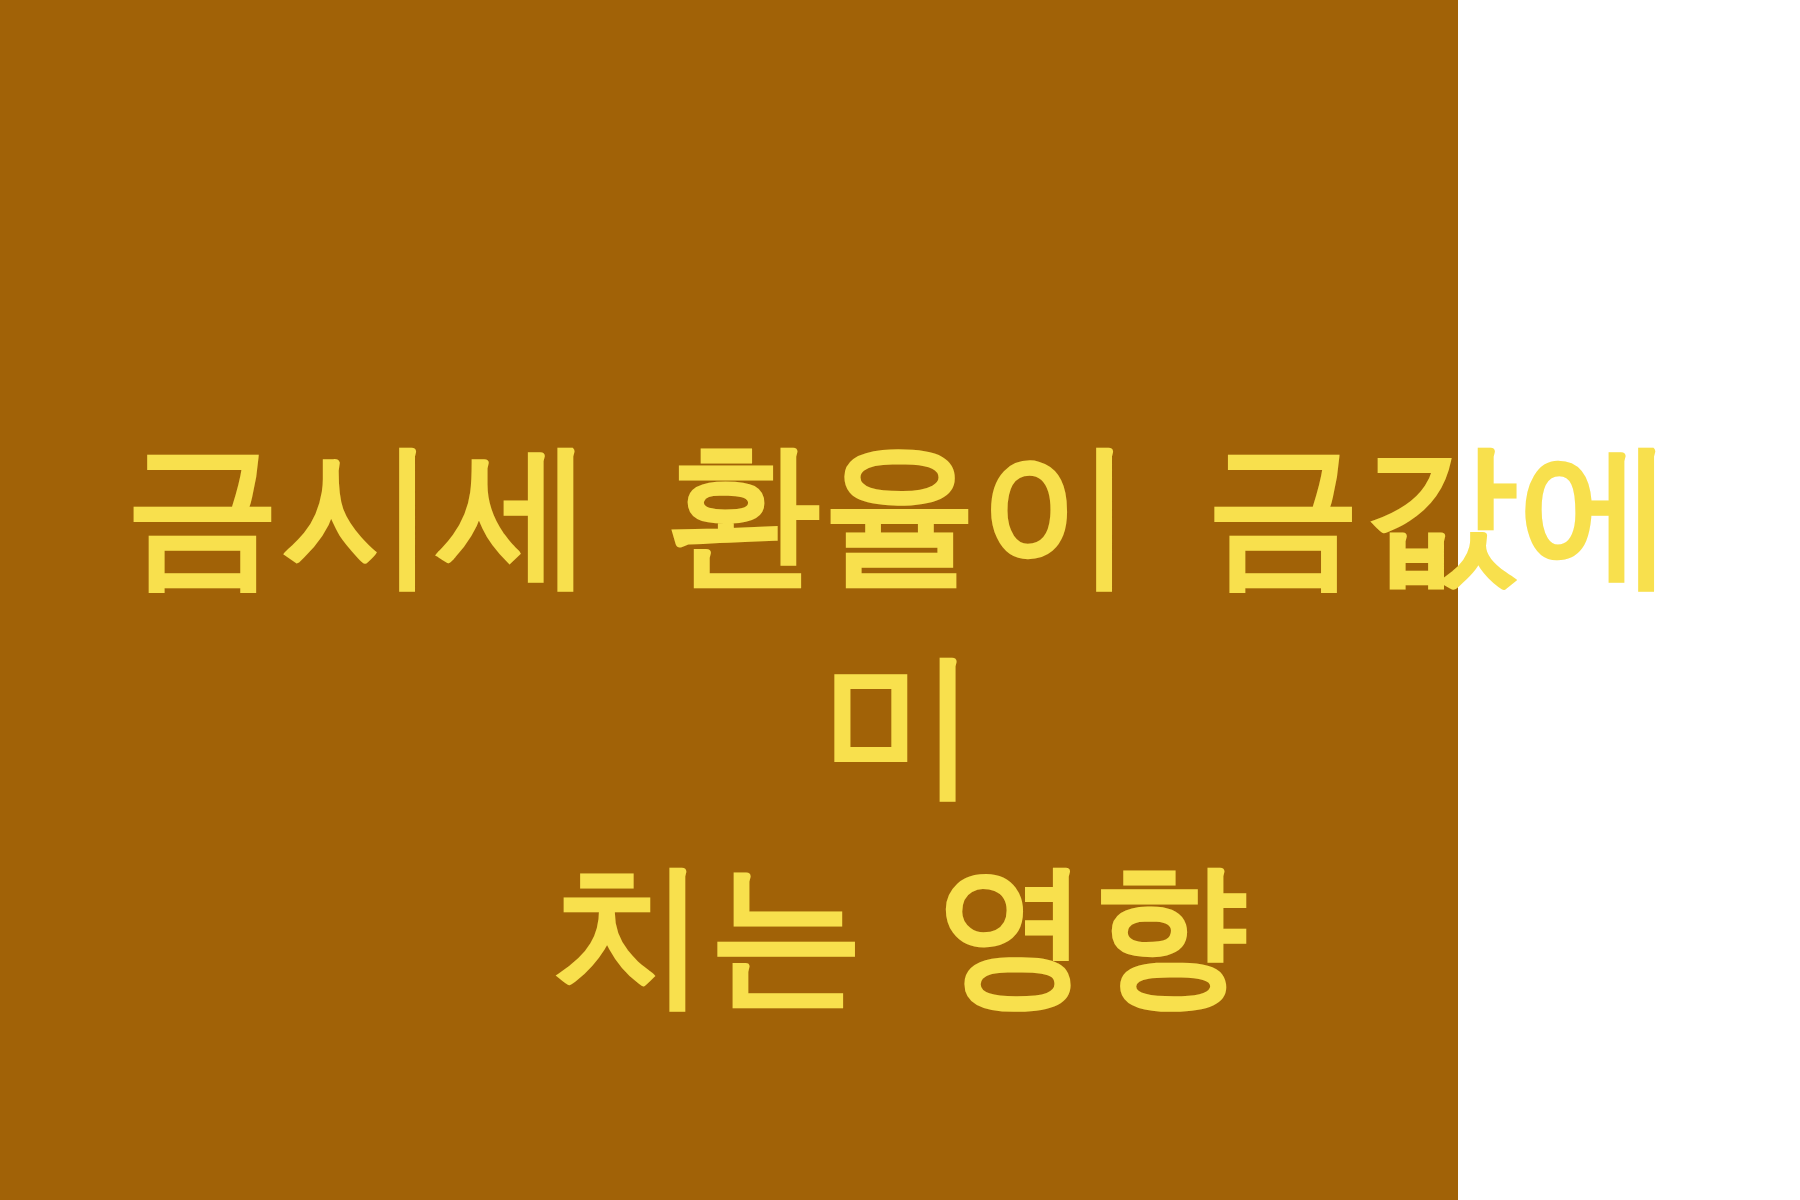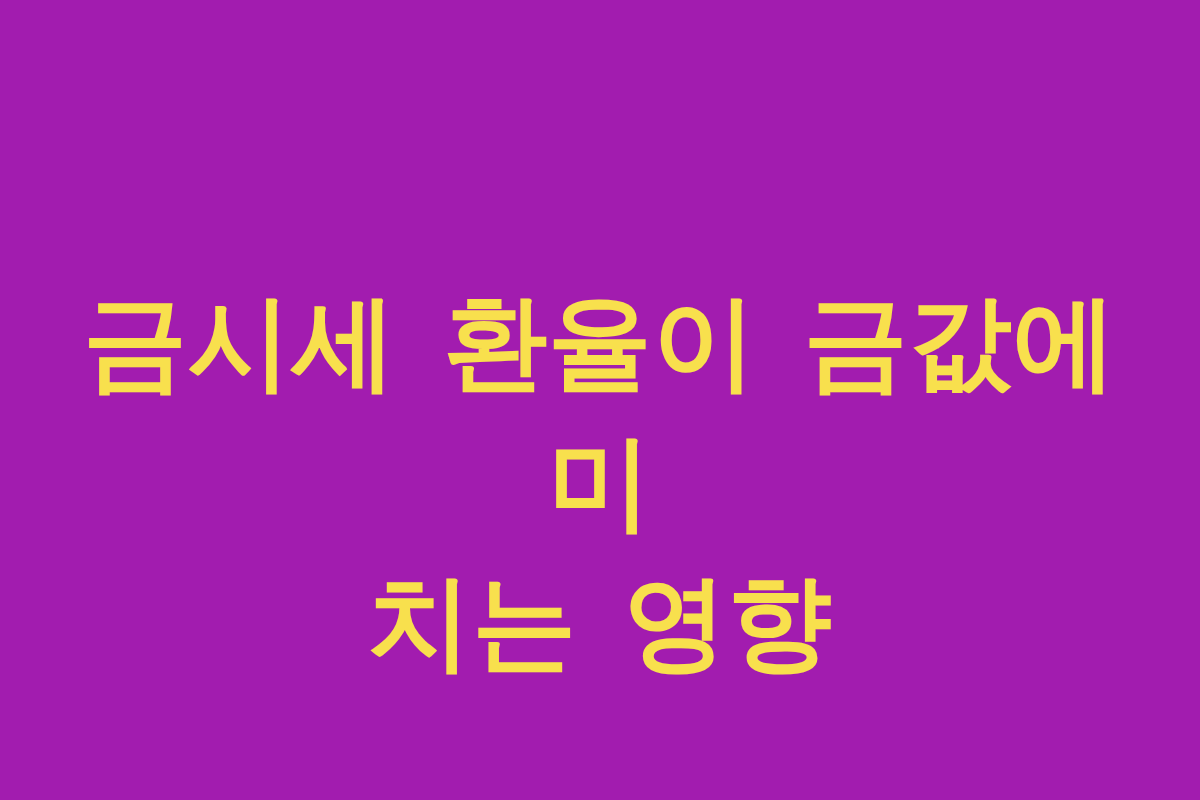--- a/index.html
+++ b/index.html
@@ -9,23 +9,23 @@
   }
   body {
     width: 1200px;
     height: 800px;
     overflow: hidden;
     font-family: "Liberation Sans", "DejaVu Sans", sans-serif;
   }
 
   .banner {
     position: relative;
-    width: 1200px;
+    width: 972px;
     height: 800px;
-    background-color: #a21caf;
+    background-color: #a16207;
     display: flex;
     align-items: center;
     justify-content: center;
     box-sizing: border-box;
   }
 
   .headline-block {
     position: absolute;
     left: 0;
     right: 0;

